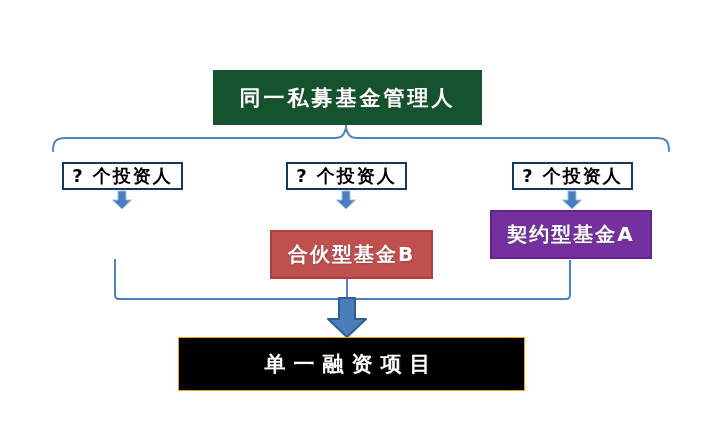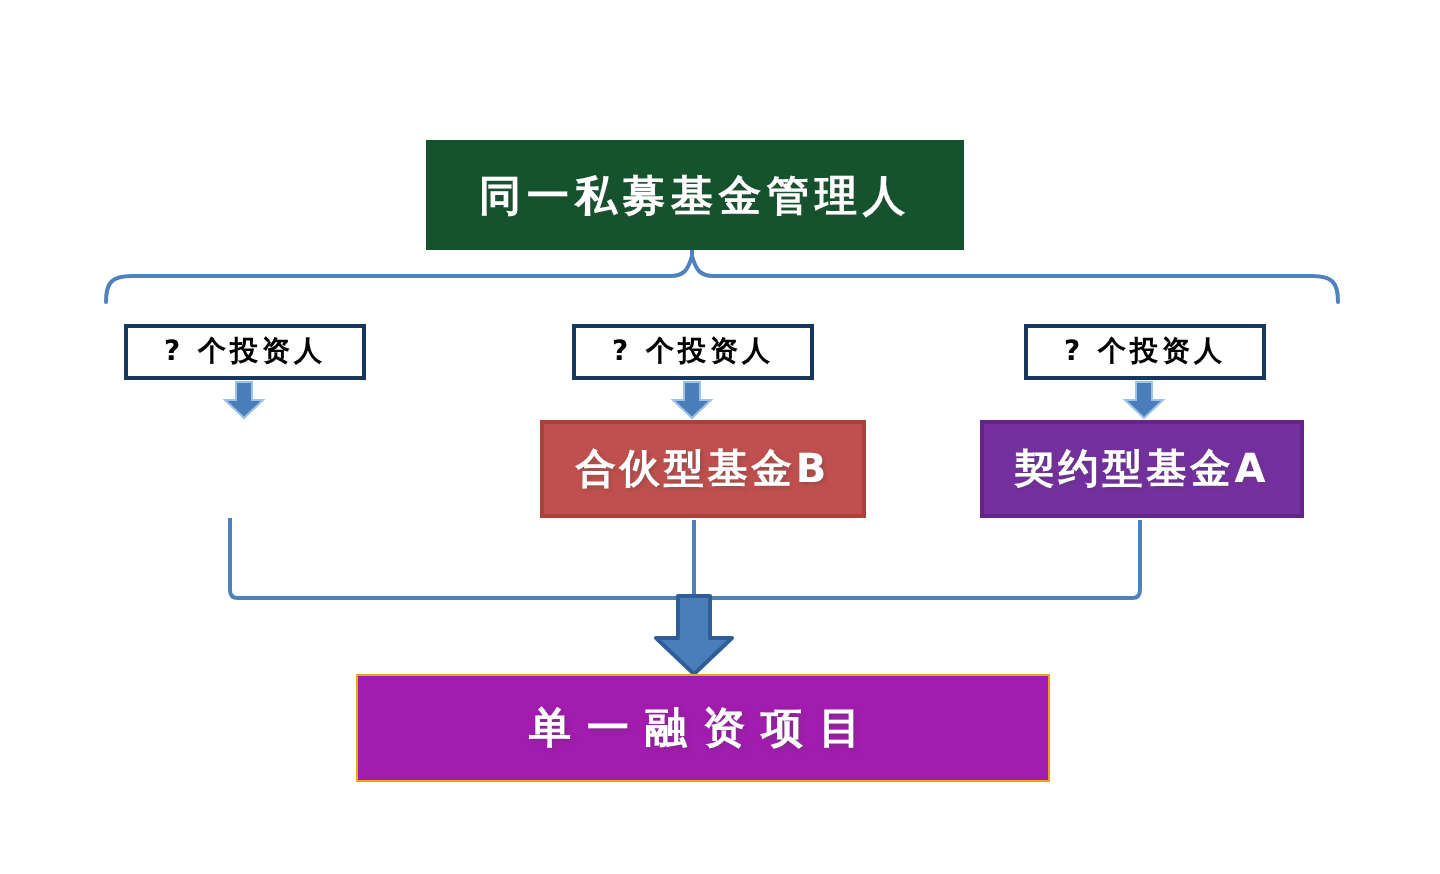--- a/index.html
+++ b/index.html
@@ -15,21 +15,21 @@
   }
   .box-label{text-shadow:1px 1px 2px rgba(70,70,70,.35);white-space:nowrap;}
   #manager-box{
     left:213px;top:70px;width:269px;height:55px;
     background:#1FB0E8;font-size:21px;letter-spacing:3px;
   }
   .investor-box{
     top:162px;width:121px;height:28px;
     background:#ffffff;border:2px solid #17375E;
     display:flex;align-items:center;justify-content:center;
-    color:#000000;font-weight:bold;font-size:14px;letter-spacing:2px;
+    color:#000000;font-weight:bold;font-size:18px;letter-spacing:2px;
   }
   #investor-box-0{left:62px;}
   #investor-box-1{left:286px;}
   #investor-box-2{left:512px;}
   .fund-box{top:210px;height:49px;font-size:20px;letter-spacing:2px;}
   #fund-box-0{left:53px;width:154px;background:#E8791E;border:2px solid #DB6C0E;}
   #fund-box-1{left:270px;width:163px;background:#C0504D;border:2px solid #AC403D;}
   #fund-box-2{left:490px;width:162px;background:#7530A0;border:2px solid #632688;}
   #project-box{
     left:178px;top:337px;width:347px;height:54px;
@@ -65,24 +65,24 @@
   <div class="abs investor-box" id="investor-box-0">
     <span>? 个投资人</span>
   </div>
   <div class="abs investor-box" id="investor-box-1">
     <span>? 个投资人</span>
   </div>
   <div class="abs investor-box" id="investor-box-2">
     <span>? 个投资人</span>
   </div>
 
-  <div class="abs box fund-box" id="fund-box-1" style="background: rgb(192, 80, 77);">
+  <div class="abs box fund-box" id="fund-box-1" style="background: rgb(192, 80, 77); margin-top: 20px;">
     <span class="box-label">合伙型基金B</span>
   </div>
   <div class="abs box fund-box" id="fund-box-2" style="background: rgb(117, 48, 160);">
     <span class="box-label">契约型基金A</span>
   </div>
 
-  <div class="abs box" id="project-box" style="background: #a21caf;">
+  <div class="abs box" id="project-box" style="background: #000000;">
     <span class="box-label">单一融资项目</span>
   </div>
 
 </div>
 
 </body></html>

